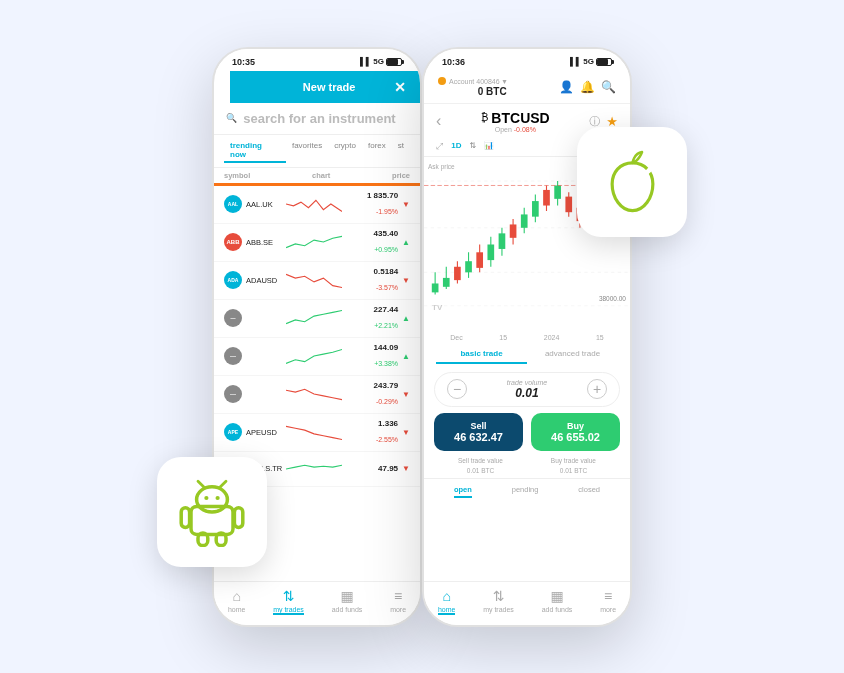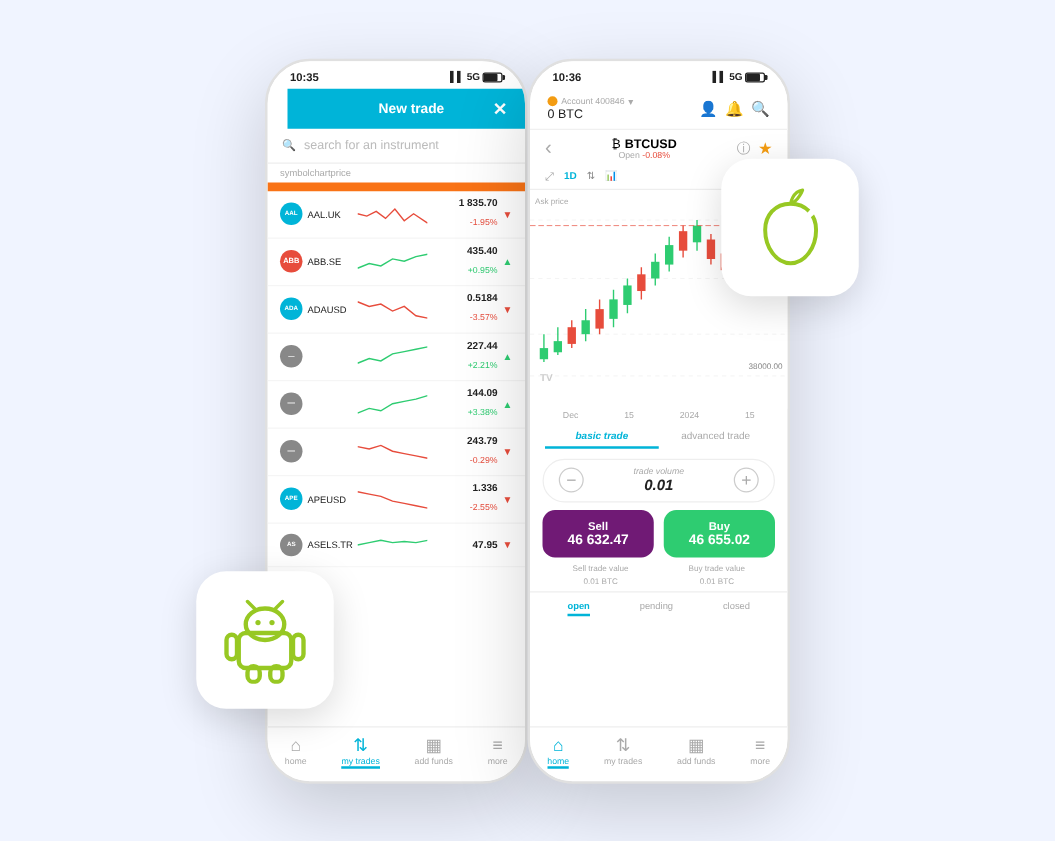--- a/index.html
+++ b/index.html
@@ -96,24 +96,26 @@
       cursor: pointer;
     }
     .tabs-row span.active {
       color: #00b4d8;
       font-weight: 700;
       border-bottom: 2px solid #00b4d8;
     }
 
     .col-headers {
       display: flex;
+      justify-content: space-between;
       padding: 3px 10px;
       font-size: 7.5px;
       color: #aaa;
-      border-bottom: 7px solid #f97316;
+      border-bottom: 3px solid #f97316;
+      font-weight: bold;
     }
 
     .trade-list { overflow: hidden; }
     .trade-row {
       display: flex;
       align-items: center;
       padding: 5px 10px;
       border-bottom: 1px solid #f5f5f5;
       gap: 4px;
     }
@@ -189,30 +191,30 @@
       padding: 6px 14px;
       display: flex;
       align-items: center;
       justify-content: space-between;
       border-bottom: 1px solid #f0f0f0;
       font-size: 9px;
       color: #aaa;
     }
     .account-info { display: flex; flex-direction: column; }
     .account-label { font-size: 7px; color: #aaa; }
-    .btc-amount { font-size: 10px; font-weight: 400; color: #222; }
+    .btc-amount { font-size: 10px; font-weight: 700; color: #222; text-align: right; }
     .header-icons { display: flex; gap: 6px; font-size: 12px; color: #aaa; }
 
     .chart-header {
       display: flex;
       align-items: center;
       justify-content: space-between;
       padding: 6px 12px;
     }
-    .chart-title { font-size: 10px; font-weight: 700; text-align: center; }
+    .chart-title { font-size: 14px; font-weight: 700; text-align: center; }
     .chart-title-group { display: flex; flex-direction: column; align-items: center; }
     .chart-actions { display: flex; gap: 6px; font-size: 11px; }
 
     .chart-toolbar {
       display: flex;
       gap: 8px;
       padding: 2px 12px 4px;
       font-size: 8px;
       color: #888;
       border-bottom: 1px solid #eee;
@@ -251,21 +253,20 @@
       text-align: center;
       font-size: 8px;
       color: #aaa;
       padding-bottom: 4px;
       cursor: pointer;
     }
     .trade-tab.active {
       color: #00b4d8;
       border-bottom: 2px solid #00b4d8;
       font-weight: 600;
-      font-style: italic;
     }
 
     .volume-row {
       display: flex;
       align-items: center;
       justify-content: space-between;
       margin: 6px 10px;
       border: 1px solid #eee;
       border-radius: 20px;
       padding: 6px 12px;
@@ -286,21 +287,21 @@
     }
     .sell-btn, .buy-btn {
       flex: 1;
       border: none;
       border-radius: 10px;
       padding: 8px 6px;
       color: white;
       cursor: pointer;
       text-align: center;
     }
-    .sell-btn { background: #701a75; }
+    .sell-btn { background: #0c4a6e; }
     .buy-btn { background: #2ecc71; }
     .btn-label { font-size: 9px; font-weight: 600; display: block; }
     .btn-price { font-size: 11px; font-weight: 800; display: block; }
 
     .trade-value-row {
       display: flex;
       justify-content: space-around;
       padding: 2px 10px 4px;
       font-size: 6.5px;
       color: #aaa;
@@ -362,23 +363,30 @@
       </div>
 
       <div class="header-bar">
         <span style="width:20px"></span>
         <span class="header-title">New trade</span>
         <span class="close-btn">✕</span>
       </div>
 
       <div class="search-bar">
         <span>🔍</span>
-        <span style="font-size:10px;color:#bbb;">search for an instrument</span>
-      </div>
-
+        <span style="font-size:13px;color:#bbb;font-weight:bold;">search for an instrument</span>
+      </div>
+
+      <div class="tabs-row">
+        <span class="active">trending now</span>
+        <span>favorites</span>
+        <span>crypto</span>
+        <span>forex</span>
+        <span>st</span>
+      </div>
 
       <div class="col-headers">
         <span>symbol</span>
         <span>chart</span>
         <span>price</span>
       </div>
 
       <div class="trade-list">
 
         <div class="trade-row">

